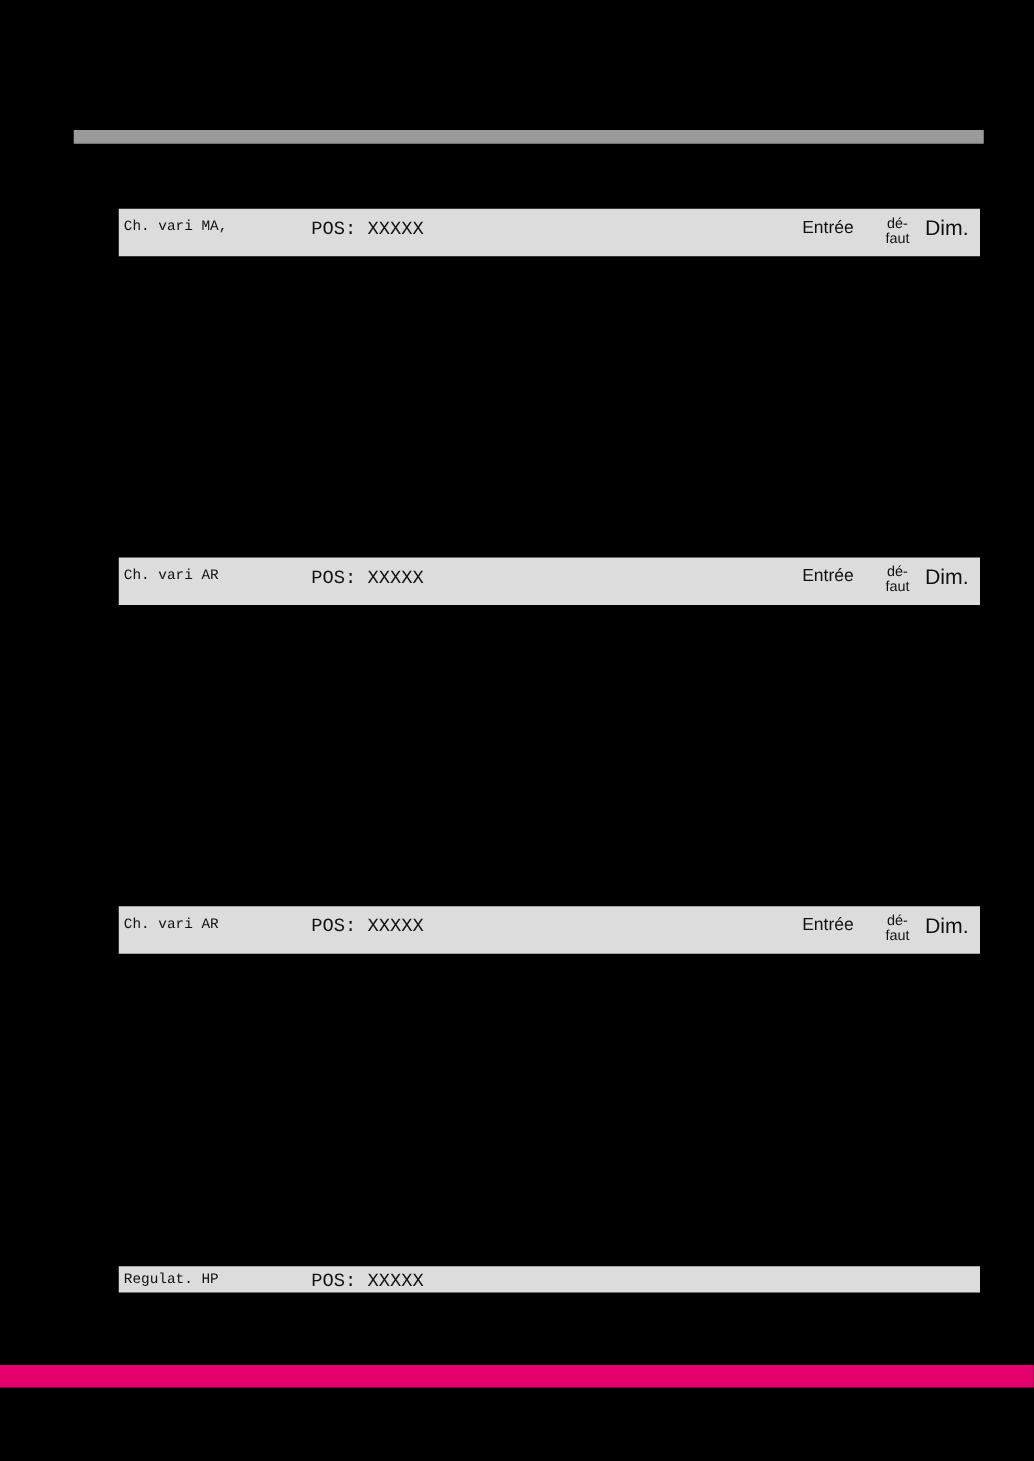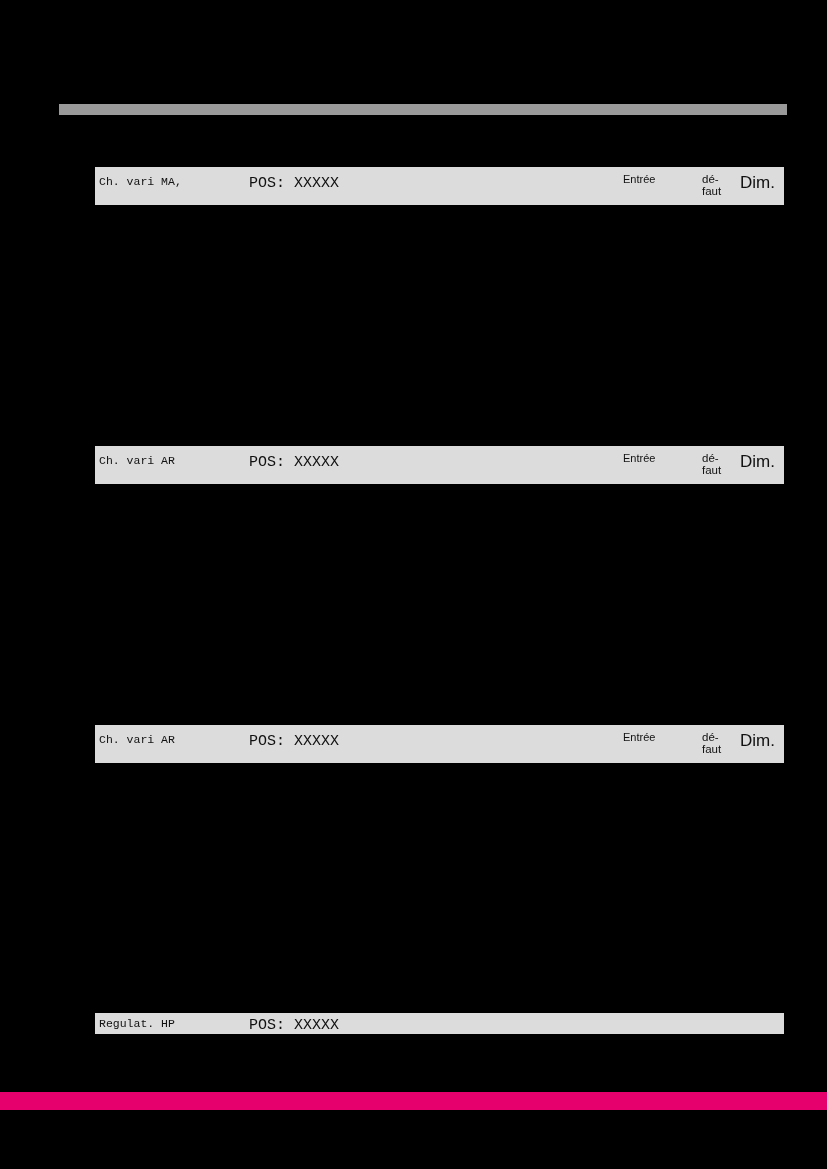--- a/index.html
+++ b/index.html
@@ -86,31 +86,31 @@
   }
   .section-row.short .sec-pos {
     top: 4px;
   }
 
   .col-entree {
     position: absolute;
     left: 528px;
     top: 6px;
     width: 60px;
-    text-align: left;
-    font-size: 11px;
+    text-align: right;
+    font-size: 14px;
     color: #111111;
   }
 
   .col-defaut {
     position: absolute;
     left: 607px;
     top: 6px;
     width: 32px;
-    text-align: left;
+    text-align: center;
     font-size: 11.5px;
     color: #111111;
     line-height: 12px;
   }
 
   .col-dim {
     position: absolute;
     left: 645px;
     top: 6px;
     width: 40px;

